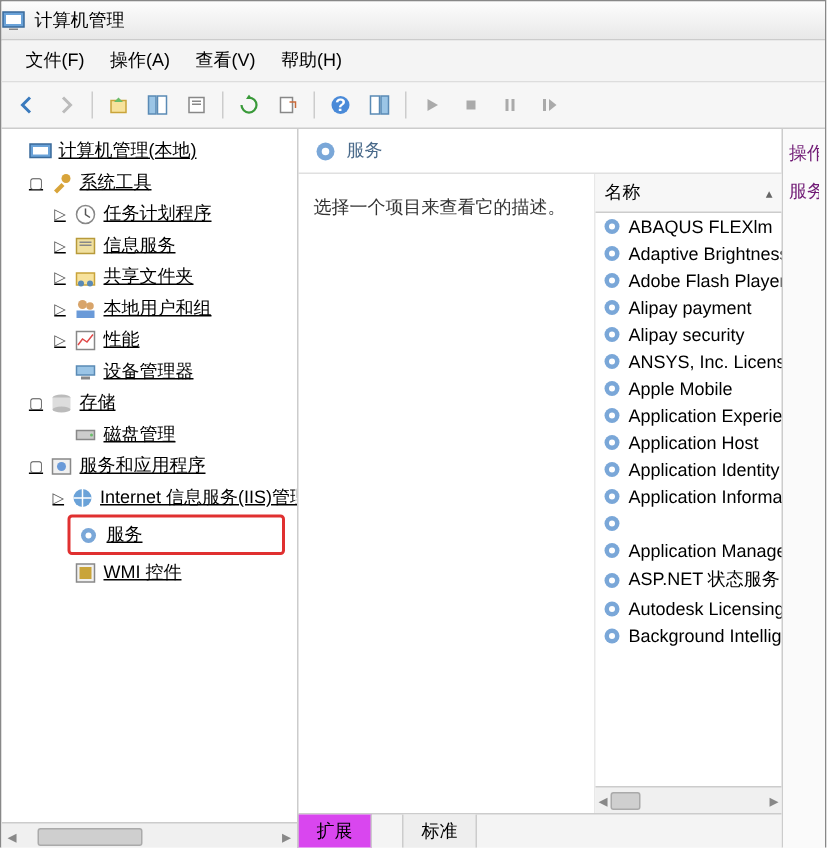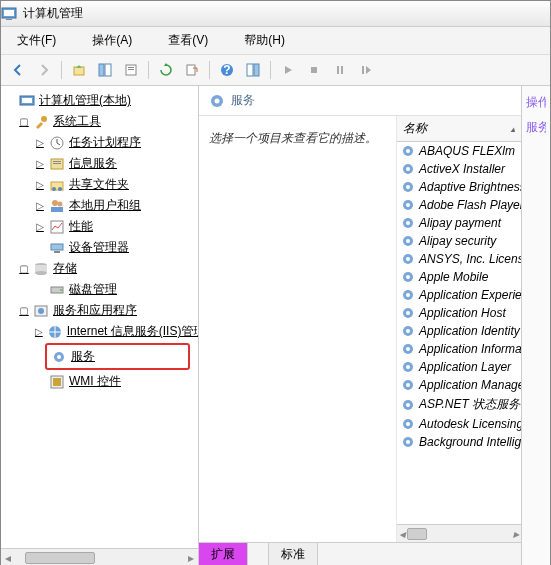--- a/index.html
+++ b/index.html
@@ -1,48 +1,48 @@
 <!DOCTYPE html>
 <html><head>
 <meta charset="utf-8">
 <style>
 * { box-sizing: border-box; margin: 0; padding: 0; font-family: "Microsoft YaHei", Tahoma, sans-serif; font-size: 12px; }
 body { background: #fff; width: 551px; height: 565px; overflow: hidden; }
 .window { border: 1px solid #888; background: #f0f0f0; }
 .titlebar { display: flex; align-items: center; gap: 6px; padding: 4px 0; background: linear-gradient(#fdfdfd,#e8e8e8); border-bottom: 1px solid #ccc; }
 .titlebar .icon { width: 16px; height: 16px; }
-.menubar { display: flex; gap: 20px; padding: 2px 8px; background: #f4f4f4; border-bottom: 1px solid #ddd; }
+.menubar { display: flex; gap: 1px; padding: 2px 8px; background: #f4f4f4; border-bottom: 1px solid #ddd; }
 .menubar span { padding: 3px 8px; cursor: default; }
 .toolbar { display: flex; align-items: center; gap: 4px; padding: 4px 6px; background: #f6f6f6; border-bottom: 1px solid #ccc; }
 .tbbtn { width: 22px; height: 22px; display: inline-flex; align-items: center; justify-content: center; border: 1px solid transparent; border-radius: 2px; }
 .sep { width: 1px; height: 18px; background: #ccc; margin: 0 2px; }
 .body { display: flex; height: 480px; background: #fff; }
 .tree { width: 198px; border-right: 1px solid #ccc; overflow-y: auto; overflow-x: hidden; padding: 4px 0; position: relative; }
 .tree-row { display: flex; align-items: center; gap: 4px; padding: 2px 4px; white-space: nowrap; cursor: default; text-decoration: underline; }
 .arrow { width: 10px; text-align: center; color: #555; font-size: 10px; }
 .node-icon { width: 16px; height: 16px; flex-shrink: 0; }
 .indent1 { padding-left: 18px; }
 .indent2 { padding-left: 34px; }
 .highlighted { border: 2px solid #e03030; border-radius: 3px; margin: 1px 8px 1px 44px; padding: 1px 2px; }
 .center { flex: 1; display: flex; flex-direction: column; border-right: 1px solid #ccc; }
 .center-header { display: flex; align-items: center; gap: 6px; padding: 6px 10px; border-bottom: 1px solid #e0e0e0; color: #4a6a8a; font-size: 14px; }
-.center-body { display: flex; flex: 1; font-style: italic; }
+.center-body { display: flex; flex: 1; }
 .desc-col { flex: 1; padding: 14px 10px; color: #333; }
 .list-col { width: 125px; border-left: 1px solid #e8e8e8; display: flex; flex-direction: column; }
 .list-header { padding: 4px 6px; border-bottom: 1px solid #ccc; background: #f7f7f7; display: flex; align-items: center; justify-content: space-between; }
 .list-header .sort { color: #666; font-size: 9px; }
 .list-body { flex: 1; overflow-y: auto; overflow-x: hidden; }
 .svc-row { display: flex; align-items: center; gap: 4px; padding: 2px 4px; white-space: nowrap; cursor: default; }
 .svc-icon { width: 14px; height: 14px; flex-shrink: 0; }
 .list-hscroll { height: 18px; border-top: 1px solid #ccc; background: #f0f0f0; display: flex; align-items: center; }
 .tabs { display: flex; border-top: 1px solid #ccc; background: #f4f4f4; }
 .tab { padding: 3px 12px; border: 1px solid #ccc; border-top: none; border-bottom: none; background: #d946ef; margin-left: -1px; cursor: default; }
 .tab.inactive { background: #eee; margin-left: 20px; }
 .rightpane { width: 28px; background: #fafafa; padding: 4px 4px; }
-.rightpane div { padding: 4px 0; color: #8b5cf6; white-space: nowrap; overflow: hidden; }
+.rightpane div { padding: 4px 0; color: #701a75; white-space: nowrap; overflow: hidden; }
 .hscroll { height: 18px; border-top: 1px solid #ccc; background: #f0f0f0; display: flex; align-items: center; padding: 0 4px; gap: 4px; }
 .scroll-thumb { height: 12px; background: #cfcfcf; border: 1px solid #aaa; border-radius: 2px; }
 svg.gear { fill: #888; }
 </style>
 </head>
 <body>
 
 <div class="window">
   <div class="titlebar">
     <svg class="icon" viewBox="0 0 16 16">
@@ -291,27 +291,20 @@
                   <circle cx="7" cy="7" r="5" fill="#7aa7d8"></circle>
                   <circle cx="7" cy="7" r="2" fill="#fff"></circle>
                 </svg>
                 <span>ABAQUS FLEXlm</span>
               </div>
               <div class="svc-row">
                 <svg class="svc-icon" viewBox="0 0 14 14">
                   <circle cx="7" cy="7" r="5" fill="#7aa7d8"></circle>
                   <circle cx="7" cy="7" r="2" fill="#fff"></circle>
                 </svg>
-                <span>ActiveX Installer</span>
-              </div>
-              <div class="svc-row">
-                <svg class="svc-icon" viewBox="0 0 14 14">
-                  <circle cx="7" cy="7" r="5" fill="#7aa7d8"></circle>
-                  <circle cx="7" cy="7" r="2" fill="#fff"></circle>
-                </svg>
                 <span>Adaptive Brightness</span>
               </div>
               <div class="svc-row">
                 <svg class="svc-icon" viewBox="0 0 14 14">
                   <circle cx="7" cy="7" r="5" fill="#7aa7d8"></circle>
                   <circle cx="7" cy="7" r="2" fill="#fff"></circle>
                 </svg>
                 <span>Adobe Flash Player</span>
               </div>
               <div class="svc-row">
@@ -368,21 +361,20 @@
                   <circle cx="7" cy="7" r="5" fill="#7aa7d8"></circle>
                   <circle cx="7" cy="7" r="2" fill="#fff"></circle>
                 </svg>
                 <span>Application Information</span>
               </div>
               <div class="svc-row">
                 <svg class="svc-icon" viewBox="0 0 14 14">
                   <circle cx="7" cy="7" r="5" fill="#7aa7d8"></circle>
                   <circle cx="7" cy="7" r="2" fill="#fff"></circle>
                 </svg>
-                <span>Application Layer</span>
               </div>
               <div class="svc-row">
                 <svg class="svc-icon" viewBox="0 0 14 14">
                   <circle cx="7" cy="7" r="5" fill="#7aa7d8"></circle>
                   <circle cx="7" cy="7" r="2" fill="#fff"></circle>
                 </svg>
                 <span>Application Management</span>
               </div>
               <div class="svc-row">
                 <svg class="svc-icon" viewBox="0 0 14 14">

